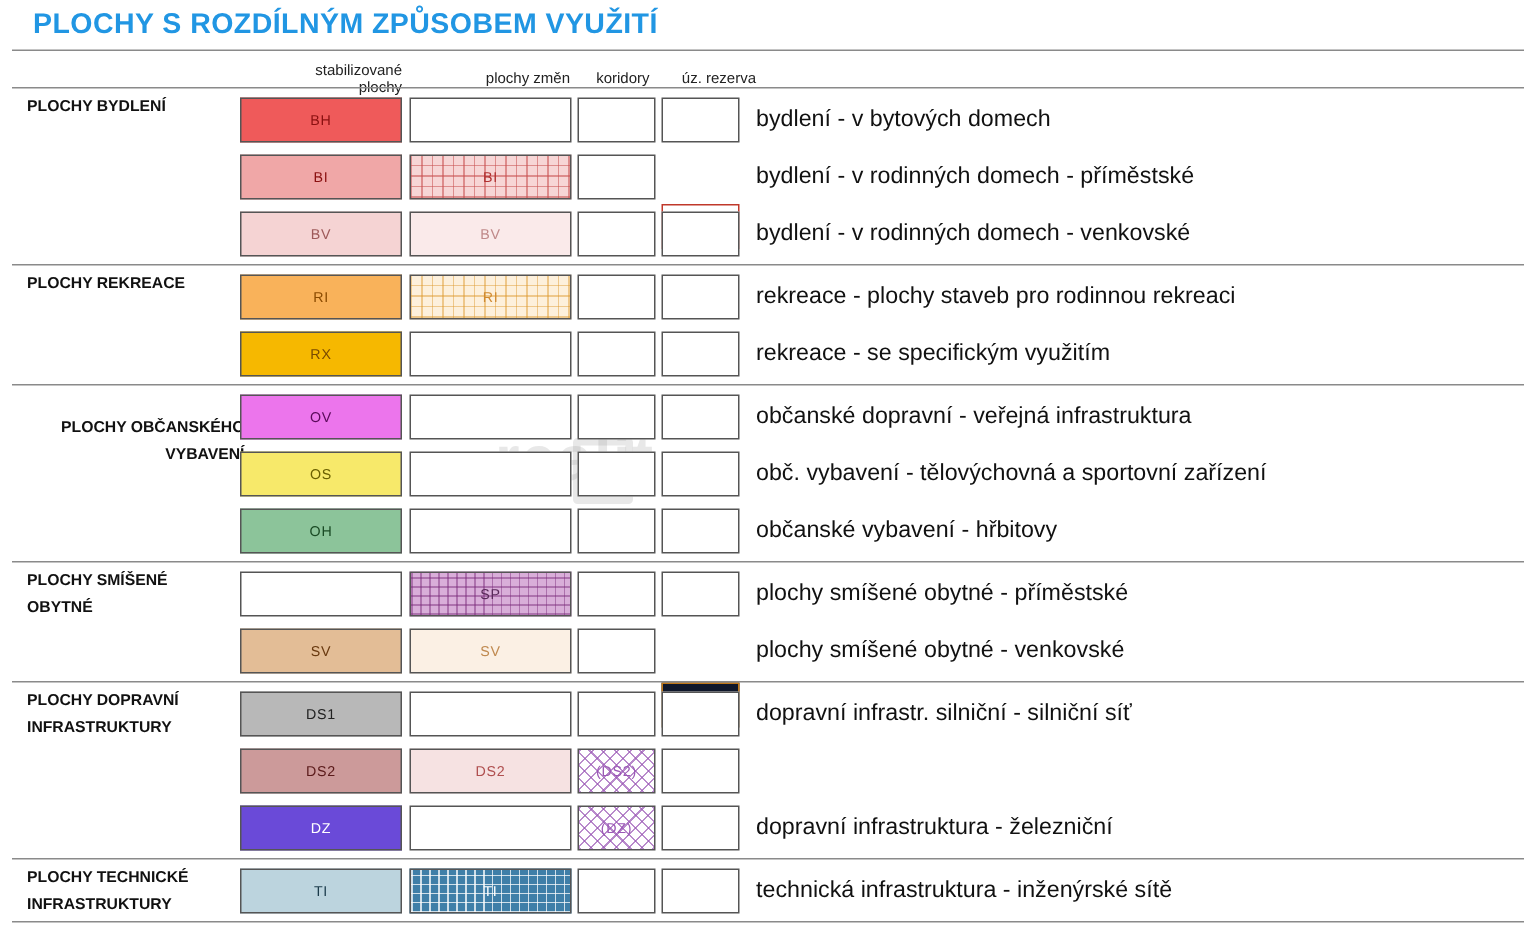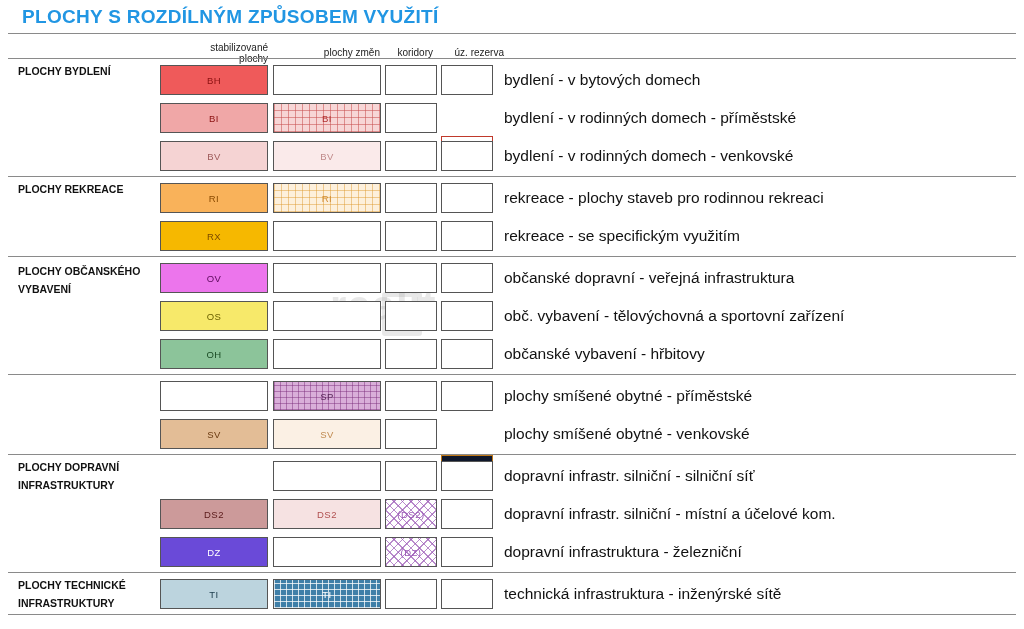--- a/index.html
+++ b/index.html
@@ -220,21 +220,21 @@
           <div class="cell stab" style="background: rgb(246, 184, 0);">
             <span style="position: relative; color: rgb(122, 74, 0);">RX</span>
           </div>
           <div class="cell zmen" style="background: rgb(255, 255, 255);"></div>
           <div class="cell korid" style="background: rgb(255, 255, 255);"></div>
           <div class="cell rezerva" style="background: rgb(255, 255, 255);"></div>
           <div class="desc">rekreace - se specifickým využitím</div>
         </div>
       </div>
       <div class="group" style="top: 256px; height: 118px;">
-        <div class="group-label" style="top: 8px;">PLOCHY OBČANSKÉHO<div style="margin-top: 5px;">VYBAVENÍ</div></div>
+        <div class="group-label" style="top: 22px; text-align: right;">PLOCHY OBČANSKÉHO<div style="margin-top: 5px;">VYBAVENÍ</div></div>
         <div class="row" style="top: 2px;">
           <div class="cell stab" style="background: rgb(236, 117, 236);">
             <span style="position: relative; color: rgb(90, 10, 90);">OV</span>
           </div>
           <div class="cell zmen" style="background: rgb(255, 255, 255);"></div>
           <div class="cell korid" style="background: rgb(255, 255, 255);"></div>
           <div class="cell rezerva" style="background: rgb(255, 255, 255);"></div>
           <div class="desc">občanské dopravní - veřejná infrastruktura</div>
         </div>
         <div class="row" style="top: 40px;">
@@ -250,20 +250,21 @@
           <div class="cell stab" style="background: rgb(140, 196, 154);">
             <span style="position: relative; color: rgb(26, 74, 36);">OH</span>
           </div>
           <div class="cell zmen" style="background: rgb(255, 255, 255);"></div>
           <div class="cell korid" style="background: rgb(255, 255, 255);"></div>
           <div class="cell rezerva" style="background: rgb(255, 255, 255);"></div>
           <div class="desc">občanské vybavení - hřbitovy</div>
         </div>
       </div>
       <div class="group" style="top: 374px; height: 80px;">
+        <div class="group-label" style="top: 6px;">PLOCHY SMÍŠENÉ<div style="margin-top: 5px;">OBYTNÉ</div></div>
         <div class="row" style="top: 2px;">
           <div class="cell stab" style="background: rgb(255, 255, 255);"></div>
           <div class="cell zmen" style="background: rgb(217, 174, 217);">
             <div class="grid-overlay" style="background-image: repeating-linear-gradient(0deg, rgba(120, 40, 120, 0.45) 0px, rgba(120, 40, 120, 0.45) 1px, transparent 1px, transparent 6px), repeating-linear-gradient(90deg, rgba(120, 40, 120, 0.45) 0px, rgba(120, 40, 120, 0.45) 1px, transparent 1px, transparent 6px);"></div>
             <span style="position: relative; color: rgb(90, 42, 90);">SP</span>
           </div>
           <div class="cell korid" style="background: rgb(255, 255, 255);"></div>
           <div class="cell rezerva" style="background: rgb(255, 255, 255);"></div>
           <div class="desc">plochy smíšené obytné - příměstské</div>
         </div>
@@ -277,38 +278,40 @@
           <div class="cell korid" style="background: rgb(255, 255, 255);"></div>
           <div class="cell rezerva" style="background: #0f172a; border-color: rgb(192, 120, 24); margin-top: 36px;">
             <span style="position: relative; color: rgb(192, 120, 24);">(SV)</span>
           </div>
           <div class="desc">plochy smíšené obytné - venkovské</div>
         </div>
       </div>
       <div class="group" style="top: 454px; height: 118px;">
         <div class="group-label" style="top: 6px;">PLOCHY DOPRAVNÍ<div style="margin-top: 5px;">INFRASTRUKTURY</div></div>
         <div class="row" style="top: 2px;">
+          <div class="cell stab" style="background: rgb(184, 184, 184);">
+            <span style="position: relative; color: rgb(34, 34, 34);">DS1</span>
+          </div>
           <div class="cell zmen" style="background: rgb(255, 255, 255);"></div>
           <div class="cell korid" style="background: rgb(255, 255, 255);"></div>
           <div class="cell rezerva" style="background: rgb(255, 255, 255);"></div>
           <div class="desc">dopravní infrastr. silniční - silniční síť</div>
         </div>
         <div class="row" style="top: 40px;">
           <div class="cell stab" style="background: rgb(204, 154, 154);">
             <span style="position: relative; color: rgb(90, 26, 26);">DS2</span>
           </div>
           <div class="cell zmen" style="background: rgb(246, 226, 226);">
             <span style="position: relative; color: rgb(176, 80, 80);">DS2</span>
           </div>
           <div class="cell korid" style="background: rgb(255, 255, 255);">
             <div class="grid-overlay" style="background-image: repeating-linear-gradient(45deg, rgba(155, 89, 182, 0.7) 0px, rgba(155, 89, 182, 0.7) 1px, transparent 1px, transparent 6px), repeating-linear-gradient(-45deg, rgba(155, 89, 182, 0.7) 0px, rgba(155, 89, 182, 0.7) 1px, transparent 1px, transparent 6px);"></div>
             <span style="position: relative; color: rgb(155, 89, 182);">(DS2)</span>
           </div>
           <div class="cell rezerva" style="background: rgb(255, 255, 255);"></div>
-          <div class="desc">dopravní infrastr. silniční - místní a účelové kom.</div>
         </div>
         <div class="row" style="top: 78px;">
           <div class="cell stab" style="background: rgb(106, 74, 216);">
             <span style="position: relative; color: rgb(255, 255, 255);">DZ</span>
           </div>
           <div class="cell zmen" style="background: rgb(255, 255, 255);"></div>
           <div class="cell korid" style="background: rgb(255, 255, 255);">
             <div class="grid-overlay" style="background-image: repeating-linear-gradient(45deg, rgba(155, 89, 182, 0.7) 0px, rgba(155, 89, 182, 0.7) 1px, transparent 1px, transparent 6px), repeating-linear-gradient(-45deg, rgba(155, 89, 182, 0.7) 0px, rgba(155, 89, 182, 0.7) 1px, transparent 1px, transparent 6px);"></div>
             <span style="position: relative; color: rgb(155, 89, 182);">(DZ)</span>
           </div>

